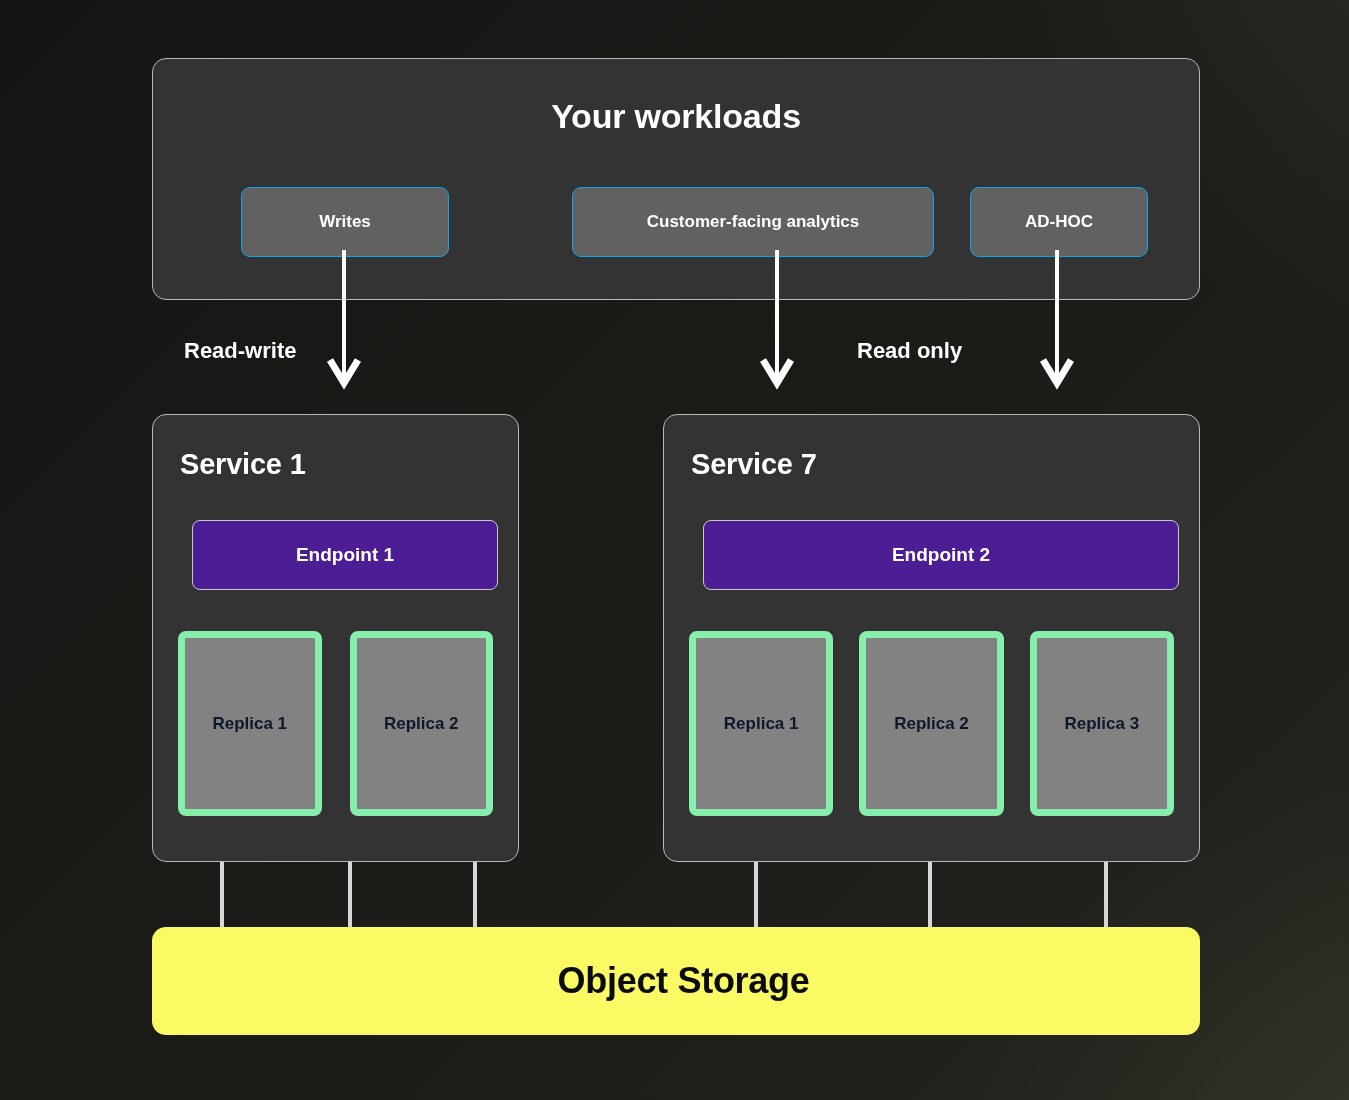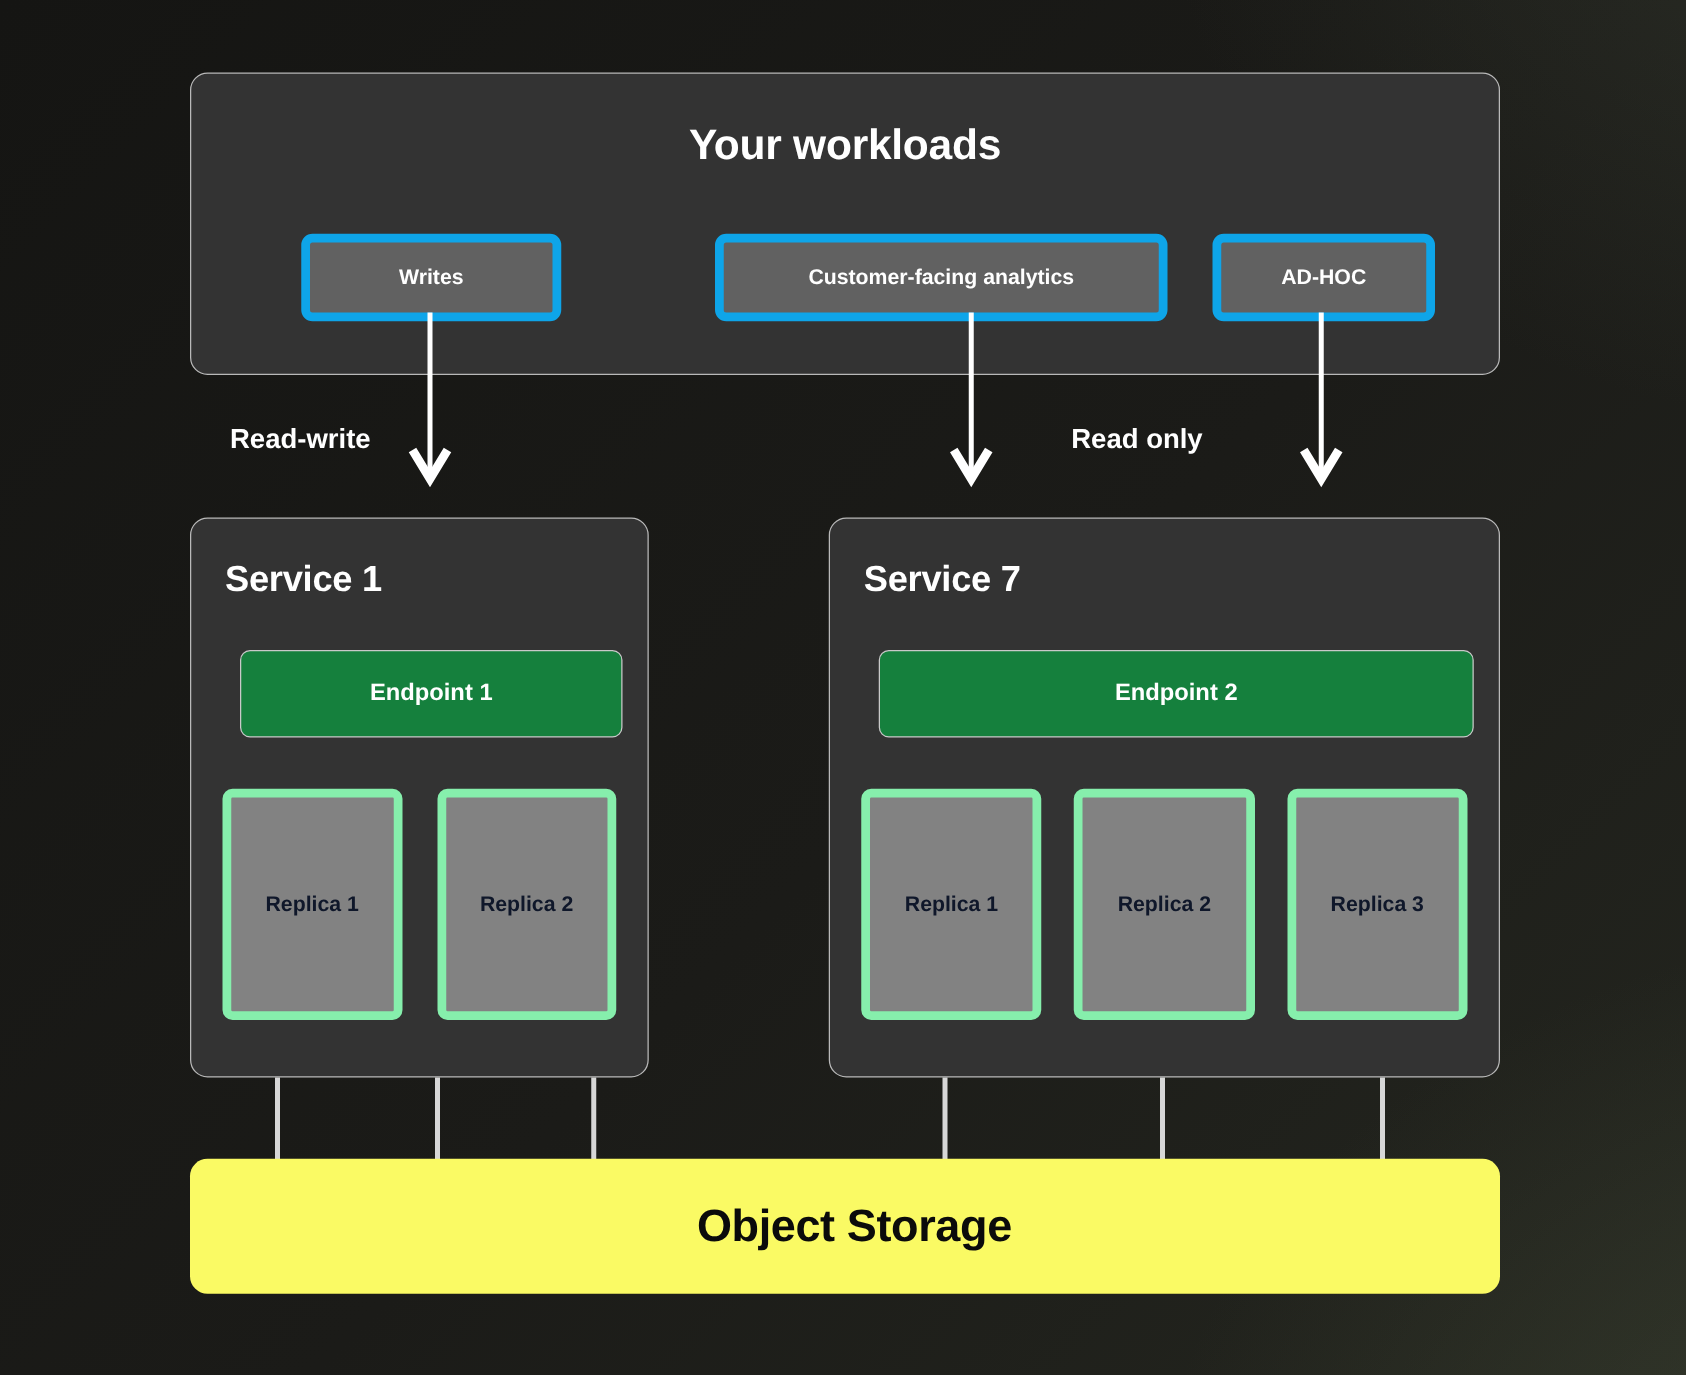--- a/index.html
+++ b/index.html
@@ -57,21 +57,21 @@
     text-align: center;
     color: #ffffff;
     font-size: 34px;
     font-weight: bold;
     letter-spacing: -0.2px;
   }
 
   .chip {
     position: absolute;
     background: #616161;
-    border: 7px solid #0ea5e9;
+    border: 1px solid #0ea5e9;
     border-radius: 9px;
     color: #ffffff;
     font-size: 17px;
     font-weight: bold;
     display: flex;
     align-items: center;
     justify-content: center;
     text-align: center;
   }
 
@@ -123,21 +123,21 @@
     font-weight: bold;
     letter-spacing: -0.2px;
   }
 
   .endpoint {
     position: absolute;
     left: 25px;
     right: 20px;
     top: 105px;
     height: 70px;
-    background: #15803d;
+    background: #4c1d95;
     border: 1px solid #c9c9c9;
     border-radius: 8px;
     color: #ffffff;
     font-size: 19px;
     font-weight: bold;
     display: flex;
     align-items: center;
     justify-content: center;
     margin-left: 14px;
   }

